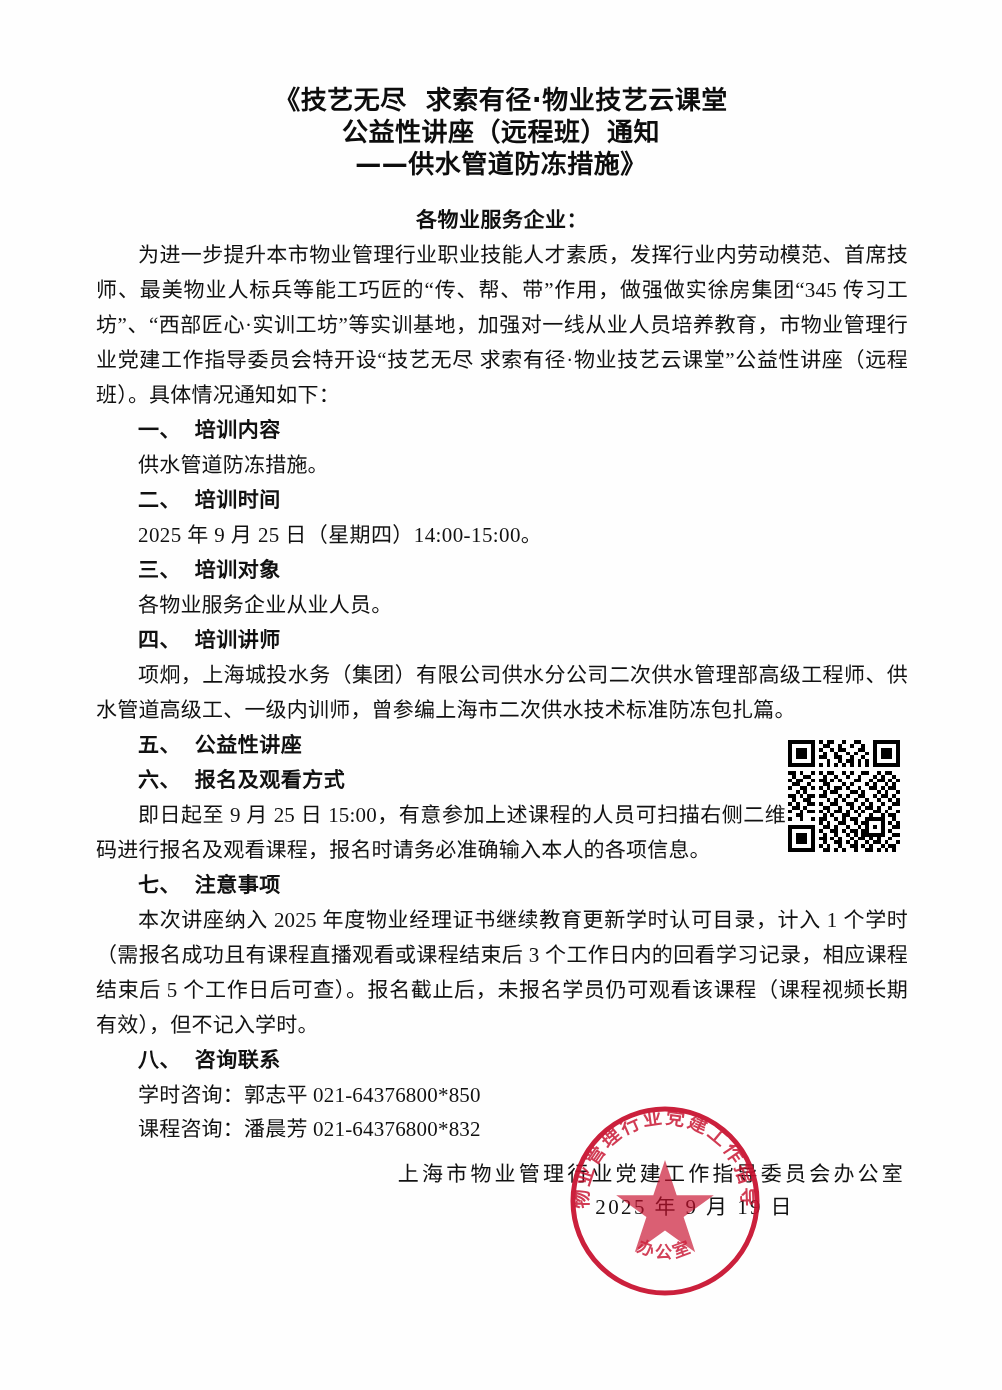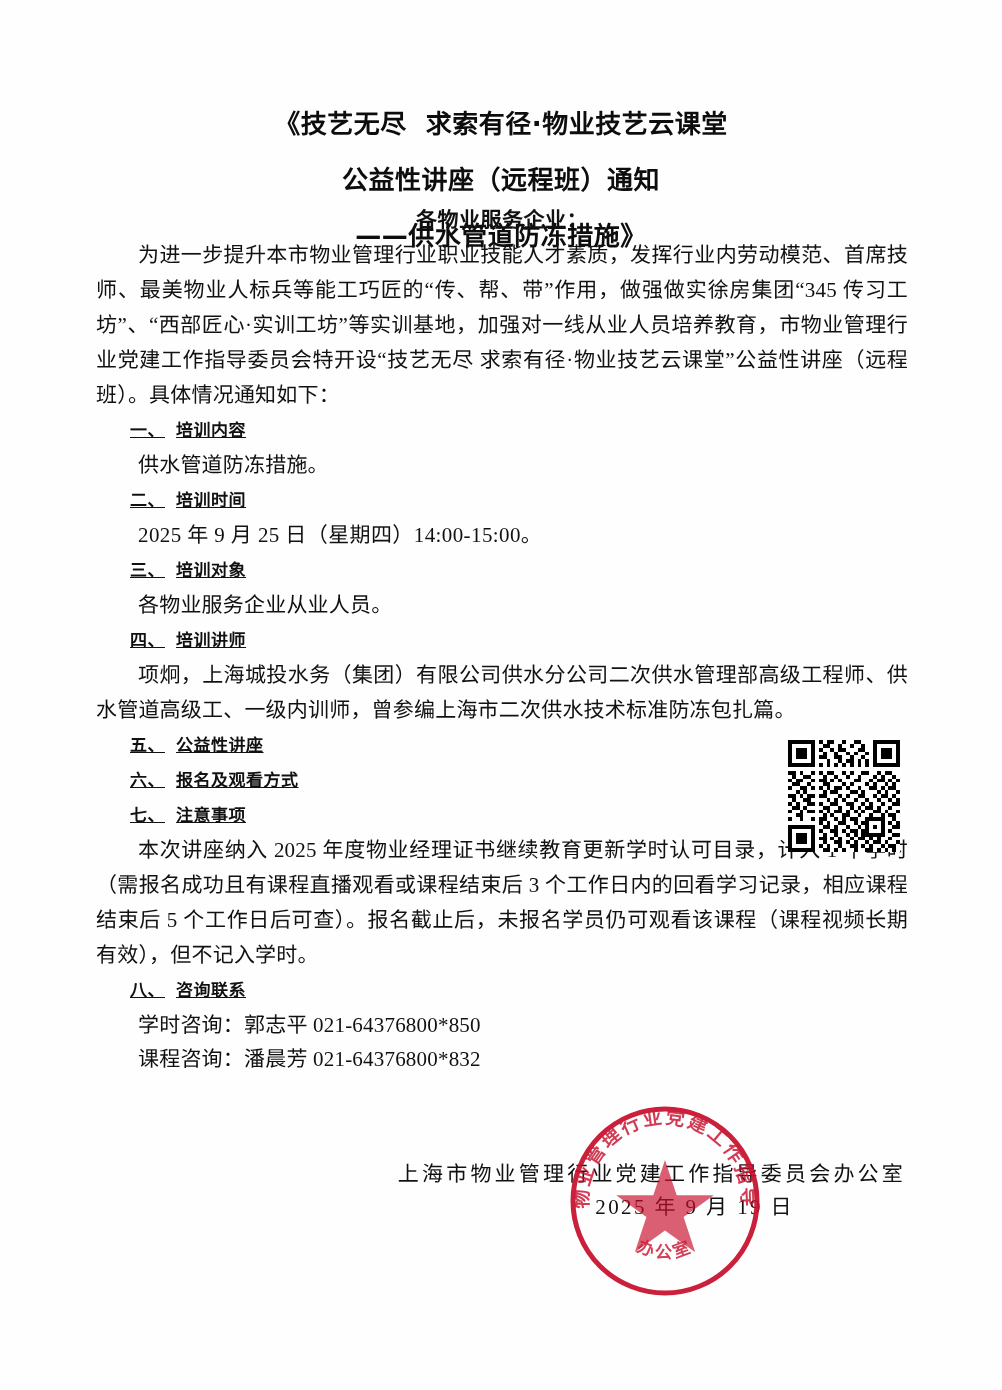--- a/index.html
+++ b/index.html
@@ -26,21 +26,20 @@
     text-align: center;
   }
   .title-line {
     font-family: "DejaVu Sans", "Liberation Sans", sans-serif;
     font-weight: bold;
     font-size: 26px;
     line-height: 32px;
     letter-spacing: 0.5px;
     color: #0d0d0d;
     white-space: pre;
-    margin-top: 24px;
   }
 
   
   .body-block {
     position: absolute;
     left: 96px;
     top: 205px;
     width: 812px;
   }
   .addressee {
@@ -56,25 +55,24 @@
     font-size: 21px;
     line-height: 35px;
     text-align: justify;
     text-justify: inter-ideograph;
     letter-spacing: 0.2px;
     text-indent: 2em;
   }
   .heading {
     font-family: "DejaVu Sans", "Liberation Sans", sans-serif;
     font-weight: bold;
-    font-size: 17px;
+    font-size: 21px;
     line-height: 35px;
     letter-spacing: 0.5px;
     text-indent: 2em;
-    text-decoration: underline;
   }
   .heading .num { margin-right: 0.65em; }
   .subline {
     font-size: 21px;
     line-height: 35px;
     text-indent: 2em;
     letter-spacing: 0.2px;
   }
   .para-wrap-right {
     
@@ -179,20 +177,21 @@
     </div>
     <div class="para">项炯，上海城投水务（集团）有限公司供水分公司二次供水管理部高级工程师、供水管道高级工、一级内训师，曾参编上海市二次供水技术标准防冻包扎篇。</div>
 
     <div class="heading">
       <span class="num">五、</span><span>公益性讲座</span>
     </div>
 
     <div class="heading">
       <span class="num">六、</span><span>报名及观看方式</span>
     </div>
+    <div class="para para-wrap-right">即日起至 9 月 25 日 15:00，有意参加上述课程的人员可扫描右侧二维码进行报名及观看课程，报名时请务必准确输入本人的各项信息。</div>
 
     <div class="heading">
       <span class="num">七、</span><span>注意事项</span>
     </div>
     <div class="para para-bold">本次讲座纳入 2025 年度物业经理证书继续教育更新学时认可目录，计入 1 个学时（需报名成功且有课程直播观看或课程结束后 3 个工作日内的回看学习记录，相应课程结束后 5 个工作日后可查）。报名截止后，未报名学员仍可观看该课程（课程视频长期有效），但不记入学时。</div>
 
     <div class="heading">
       <span class="num">八、</span><span>咨询联系</span>
     </div>
     <div class="contact-line">学时咨询：郭志平  021-64376800*850</div>

